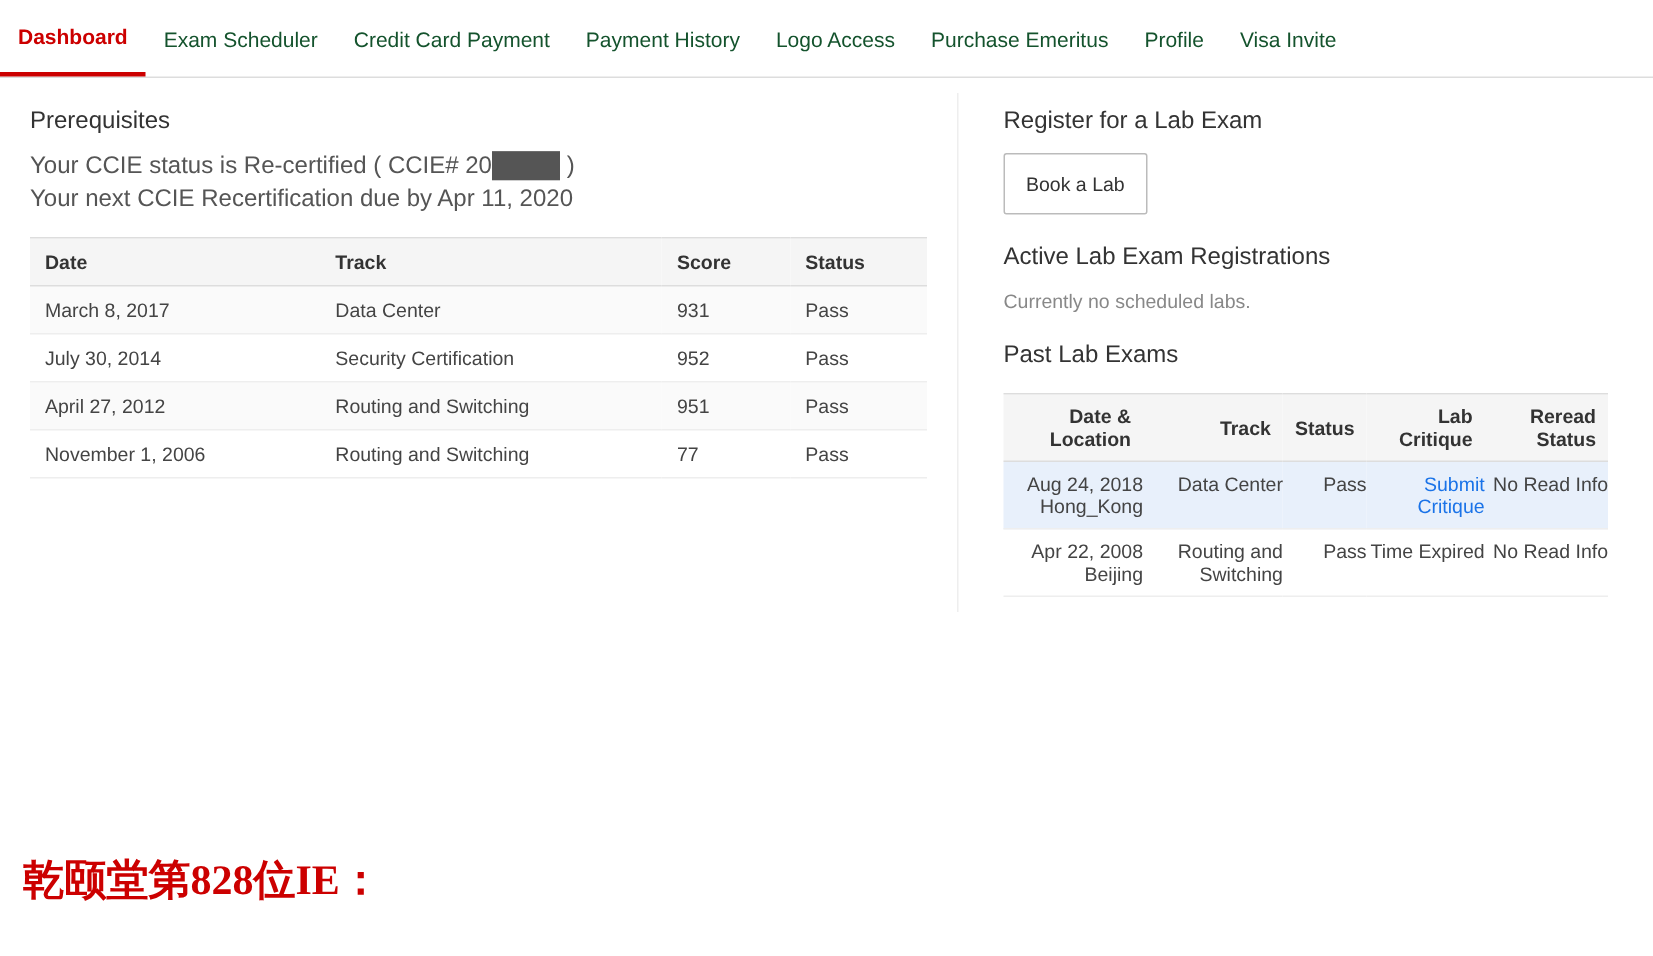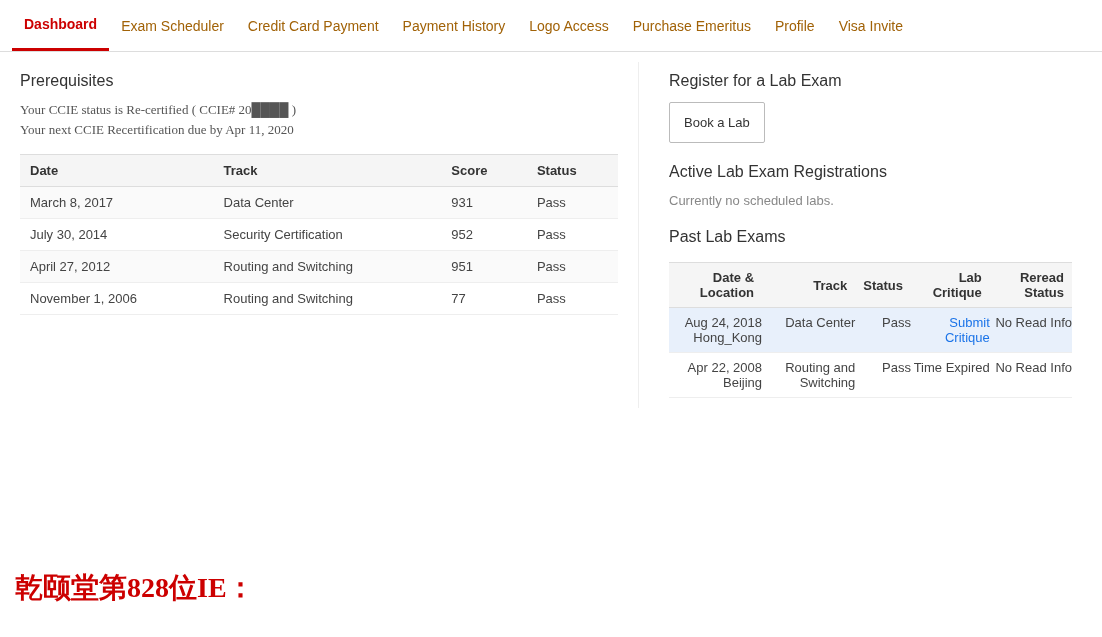--- a/index.html
+++ b/index.html
@@ -3,29 +3,29 @@
   <meta charset="utf-8">
   <style>
     * { box-sizing: border-box; margin: 0; padding: 0; }
     body { font-family: Arial, sans-serif; font-size: 13px; color: #333; background: #fff; }
 
     
     nav {
       display: flex;
       align-items: center;
       border-bottom: 1px solid #ddd;
-      padding: 0 12px;
+      padding: 0 0;
       background: #fff;
       height: 52px;
     }
     nav a {
       display: inline-block;
       padding: 16px 12px;
       text-decoration: none;
-      color: #a16207;
+      color: #14532d;
       font-size: 14px;
       white-space: nowrap;
       cursor: pointer;
     }
     nav a.active {
       color: #c00;
       border-bottom: 3px solid #c00;
       font-weight: bold;
     }
 
@@ -47,24 +47,23 @@
     
     .section-title {
       font-size: 16px;
       font-weight: normal;
       color: #333;
       margin-bottom: 12px;
     }
 
     
     .prereq-text {
-      font-size: 13px;
+      font-size: 16px;
       color: #555;
       margin-bottom: 4px;
-      font-family: Liberation Serif, serif;
     }
 
     
     table {
       width: 100%;
       border-collapse: collapse;
       margin-top: 16px;
       font-size: 13px;
     }
     thead tr {

